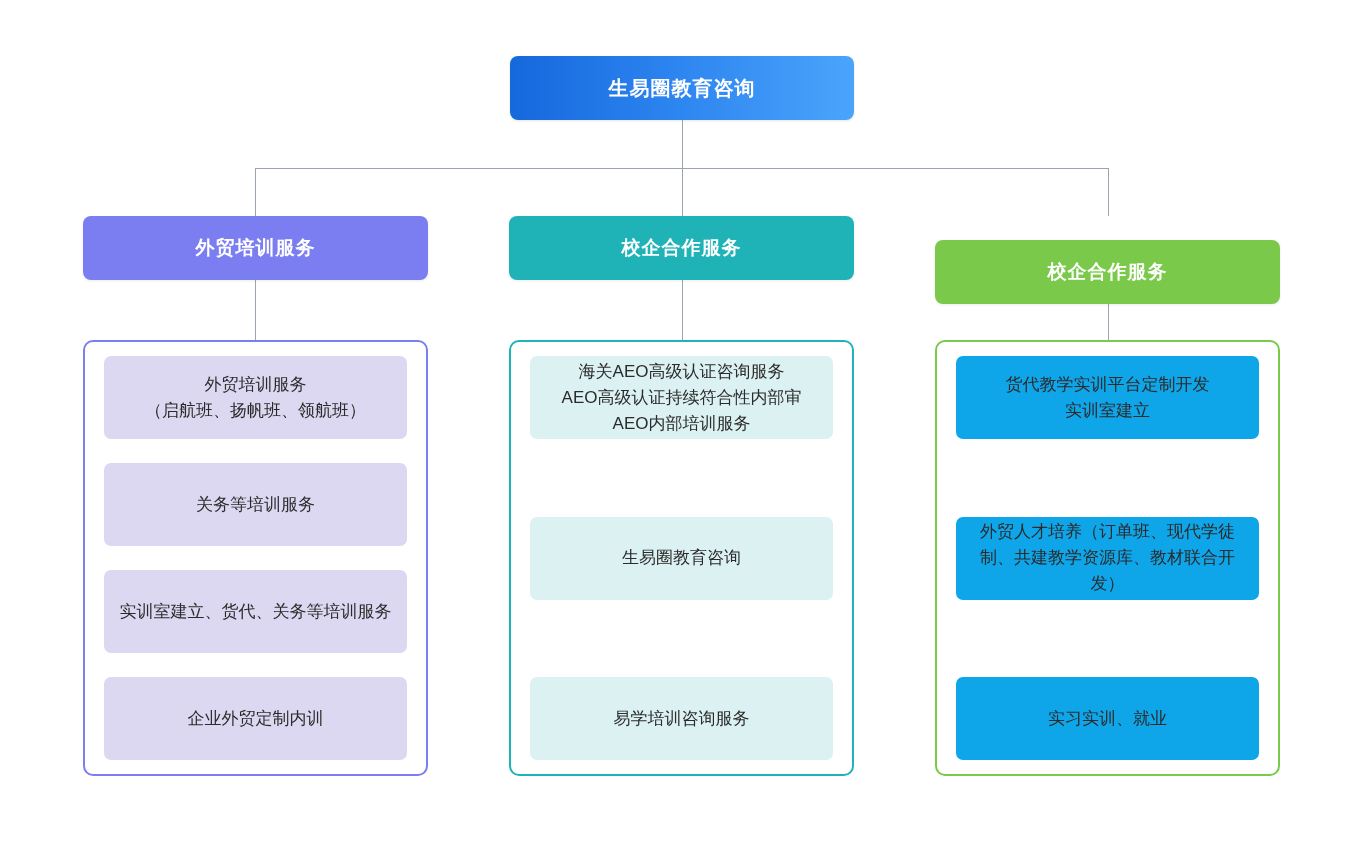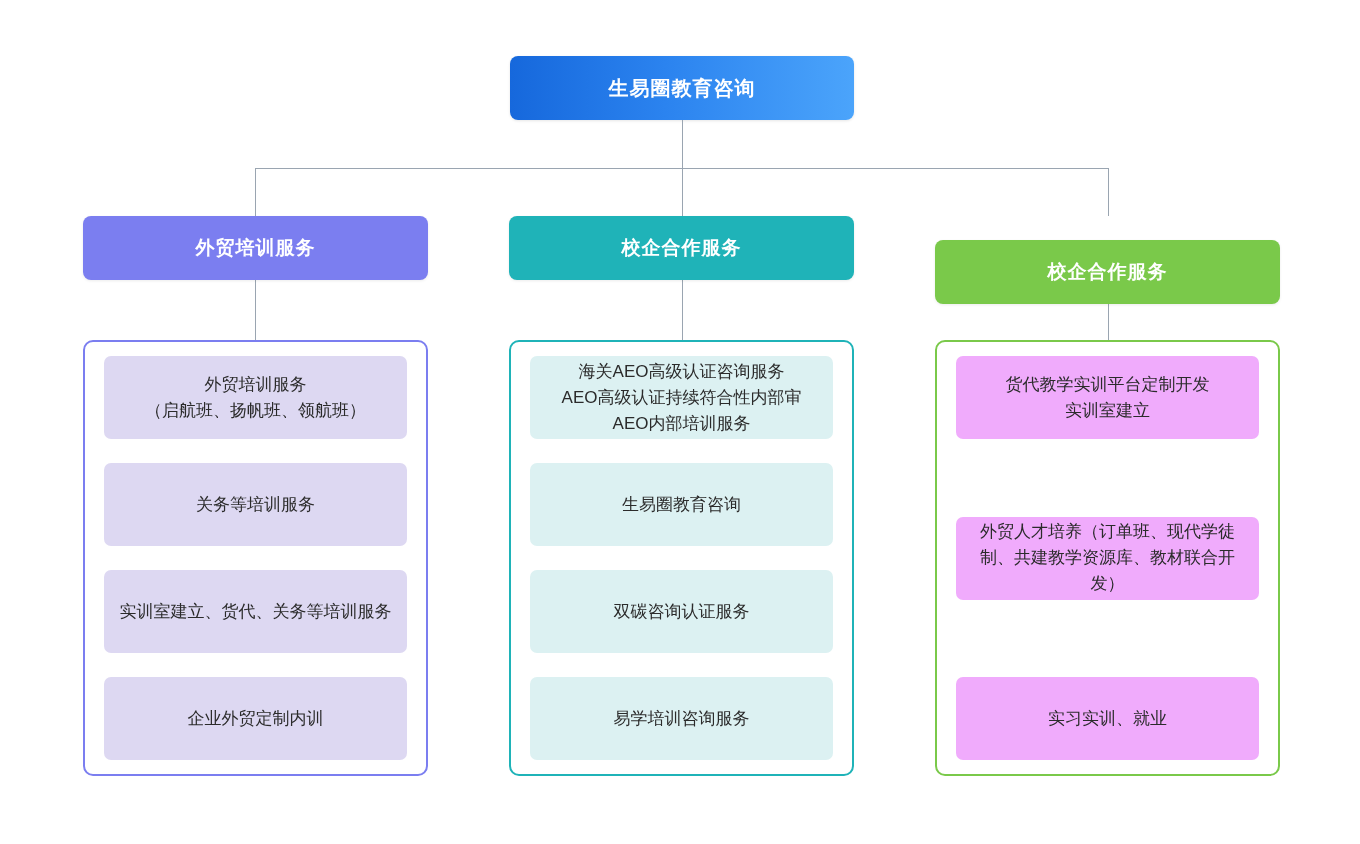--- a/index.html
+++ b/index.html
@@ -105,21 +105,21 @@
     justify-content: center;
     text-align: center;
     font-size: 17px;
     line-height: 26px;
     color: #2b2b2b;
     padding: 4px 10px;
     white-space: pre-line;
   }
   .branch-1 .leaf { background: #ddd8f2; }
   .branch-2 .leaf { background: #dcf1f2; }
-  .branch-3 .leaf { background: #f0abfc; }
+  .branch-3 .leaf { background: #0ea5e9; }
 </style>
 </head>
 <body>
 
 <div id="org-chart">
 
   <div class="root-node">生易圈教育咨询</div>
 
   <div class="connector v-line" style="left:682px; top:120px; height:48px;"></div>
   <div class="connector h-line" style="left:255px; top:168px; width:854px;"></div>
@@ -142,21 +142,20 @@
     </div>
   </div>
 
   <div class="branch branch-2">
     <div class="branch-header">校企合作服务</div>
     <div class="branch-body">
       <div class="leaf">海关AEO高级认证咨询服务
 AEO高级认证持续符合性内部审
 AEO内部培训服务</div>
       <div class="leaf">生易圈教育咨询</div>
-      <div class="leaf">双碳咨询认证服务</div>
       <div class="leaf">易学培训咨询服务</div>
     </div>
   </div>
 
   <div class="branch branch-3">
     <div class="branch-header">校企合作服务</div>
     <div class="branch-body">
       <div class="leaf">货代教学实训平台定制开发
 实训室建立</div>
       <div class="leaf">外贸人才培养（订单班、现代学徒制、共建教学资源库、教材联合开发）</div>

